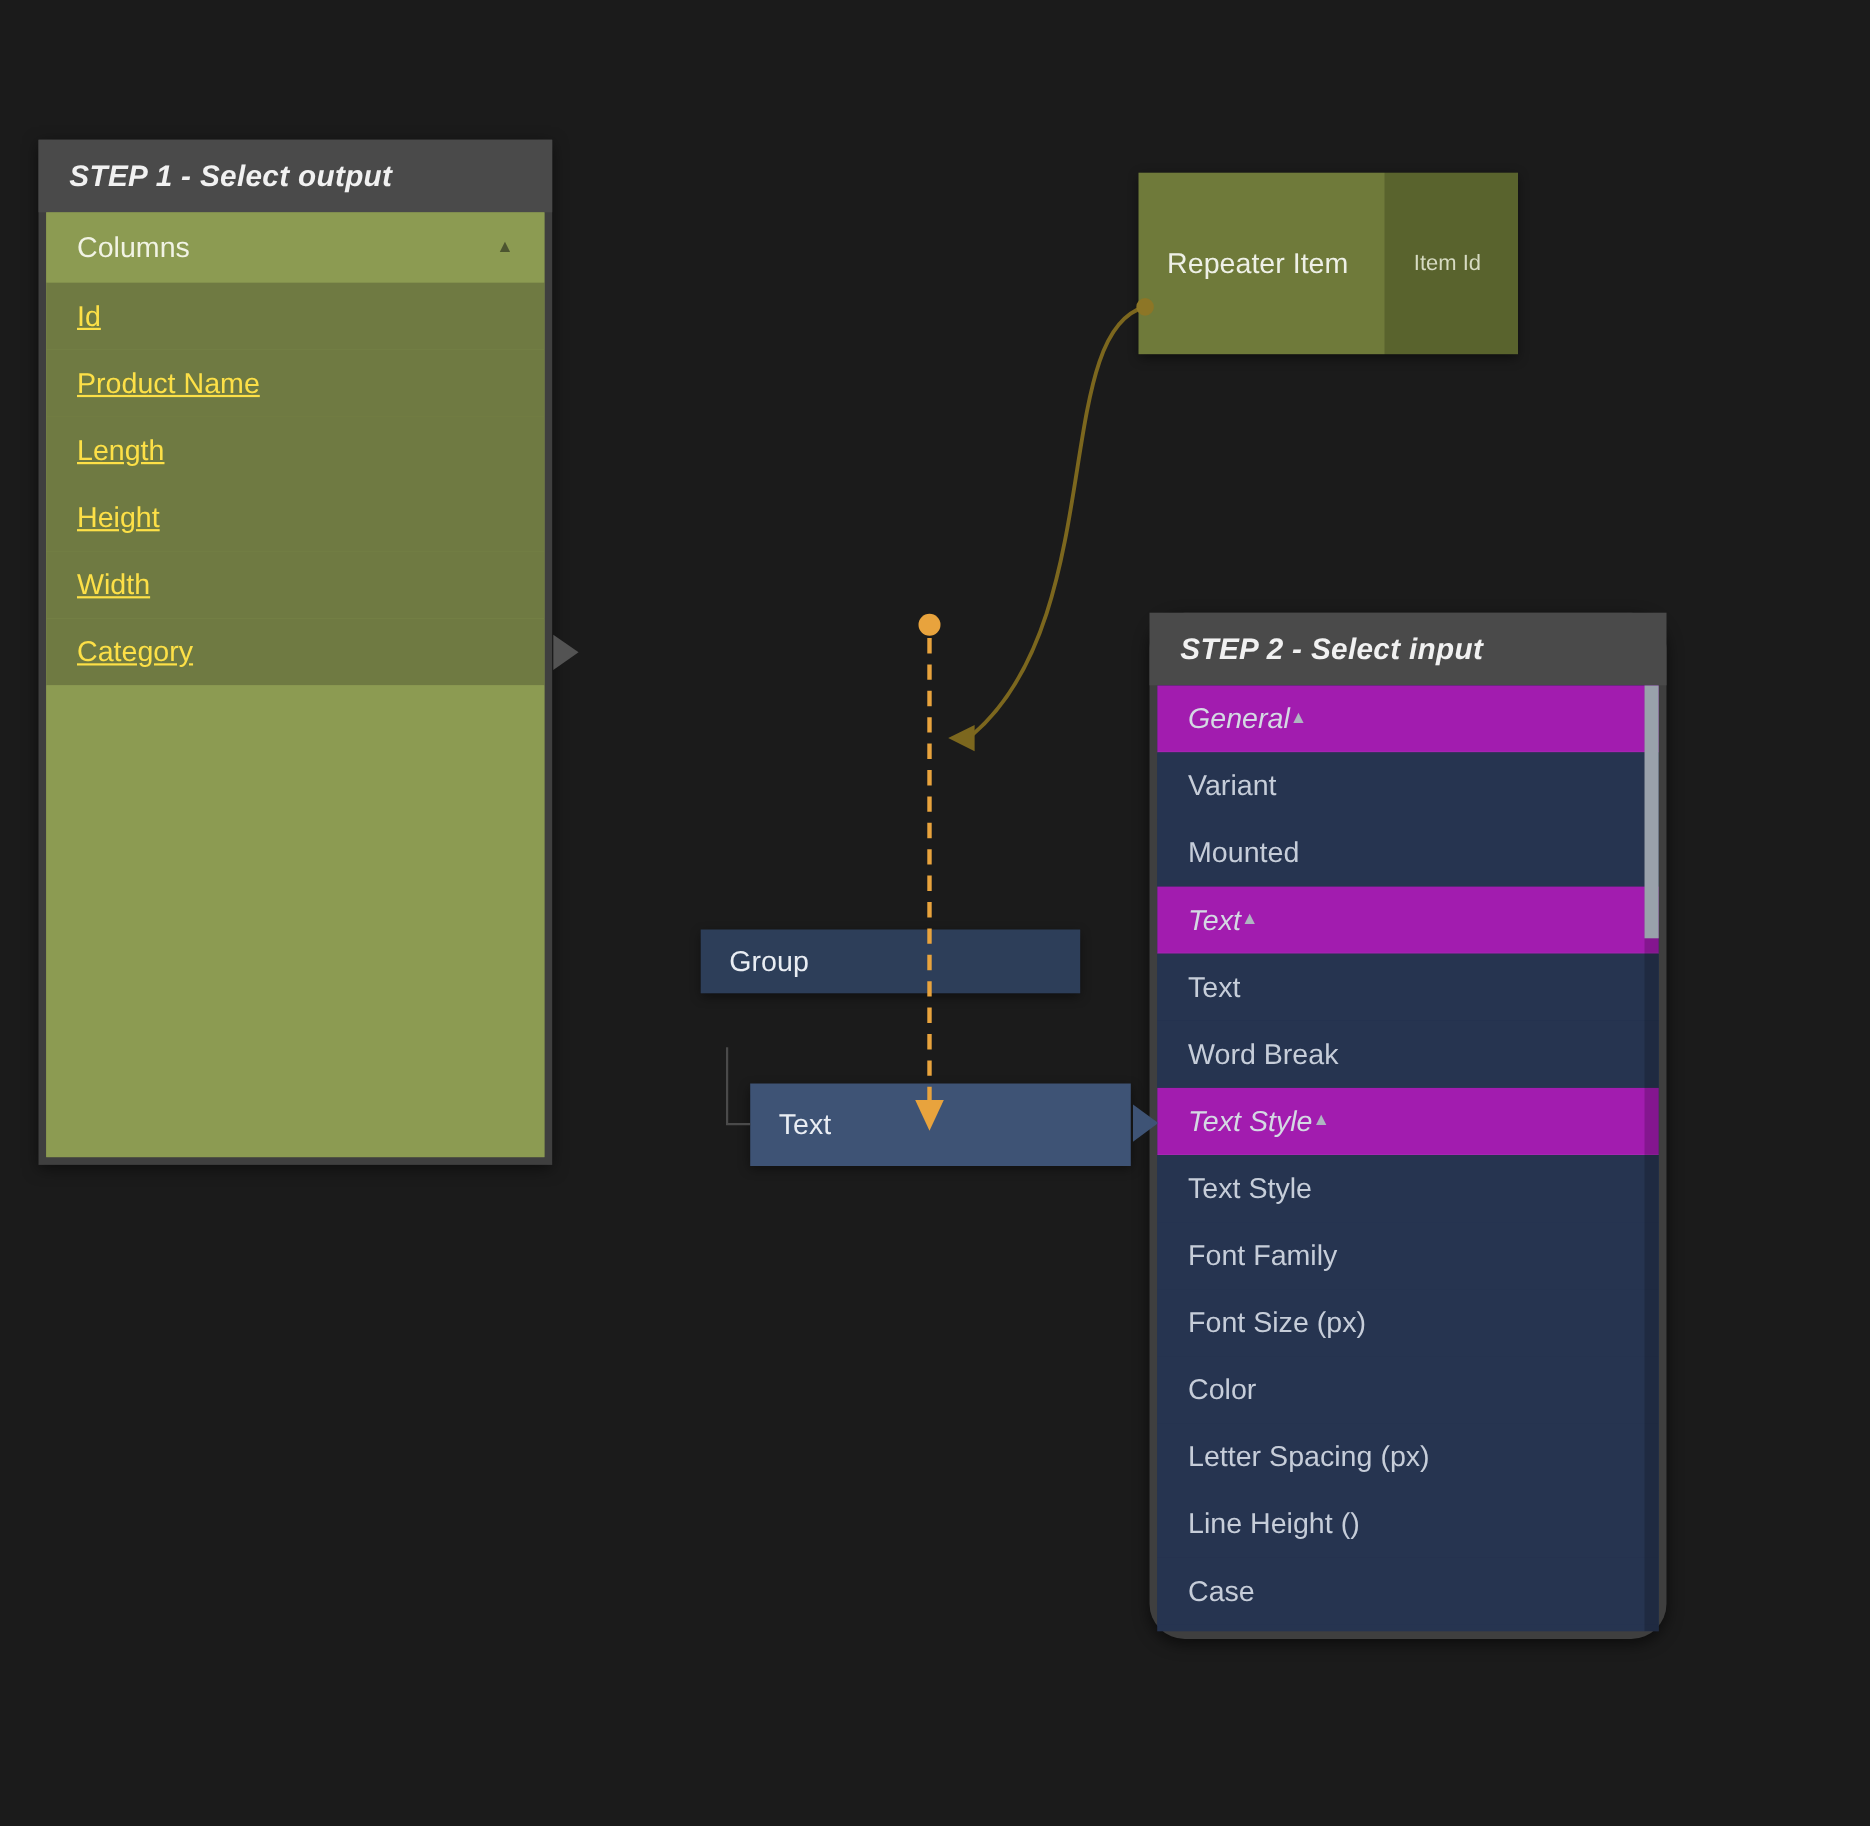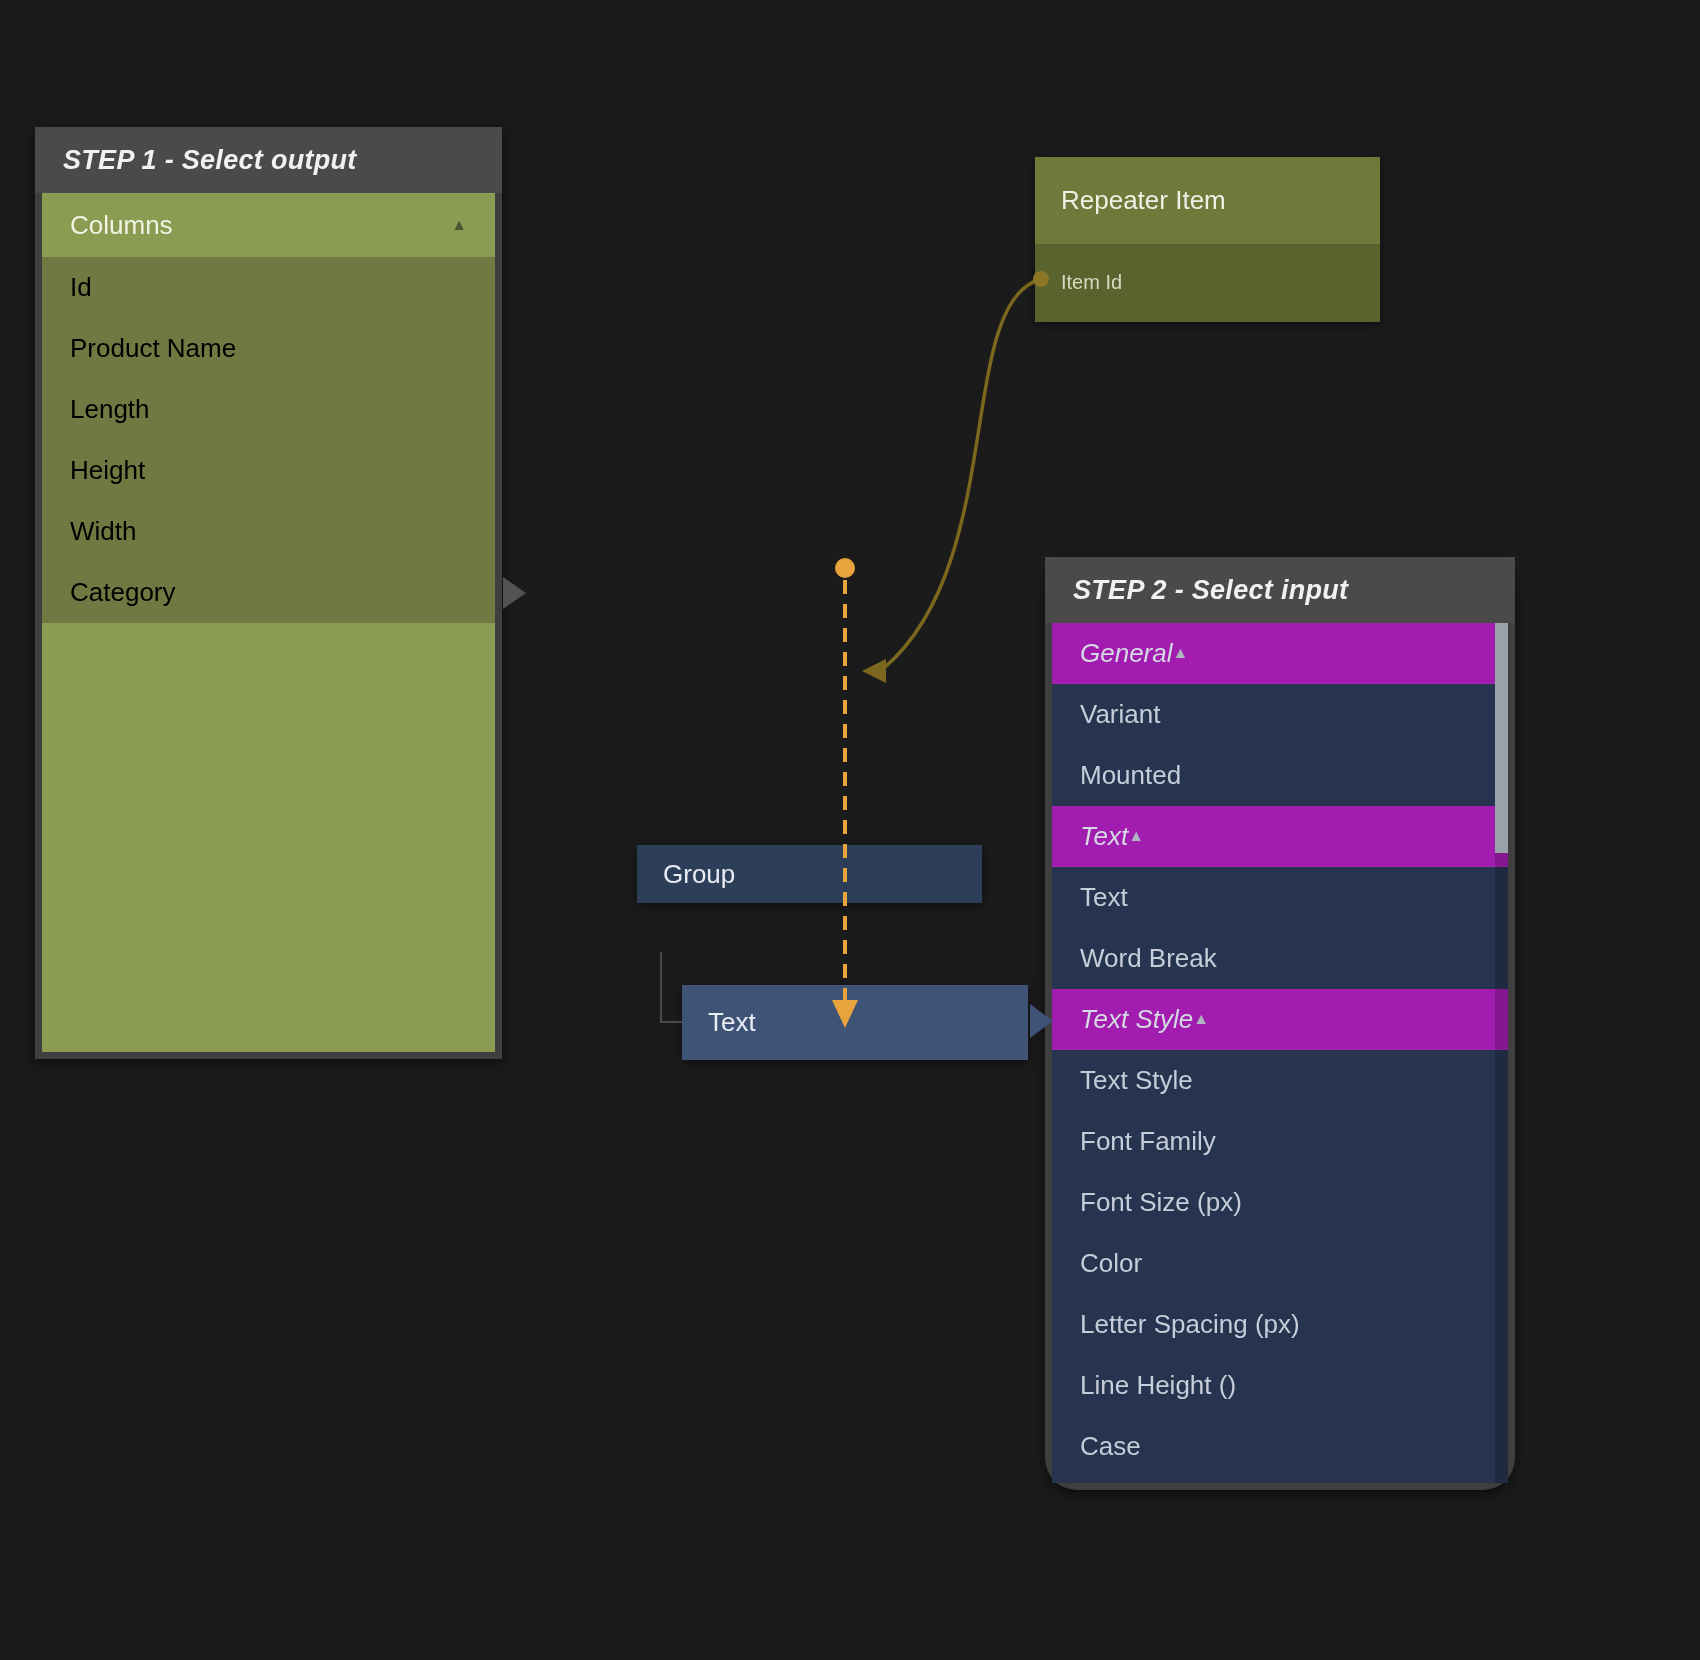--- a/index.html
+++ b/index.html
@@ -11,34 +11,34 @@
   .step-panel { position:absolute; background:#3f3f3f; box-shadow:0 4px 14px rgba(0,0,0,.55); }
   .step-header { height:66px; background:#4a4a4a; display:flex; align-items:center;
                  padding:0 28px; font-size:27px; font-weight:700; color:#f1f1f1; letter-spacing:.3px;font-style:italic; }
   .step-body { margin:0 7px 7px; height:calc(100% - 73px); display:flex; flex-direction:column;
                position:relative; overflow:hidden; }
   .g-body { background:#8c9b52; }
   .b-body { background:#263450; }
 
   .row { display:flex; align-items:center; flex:0 0 61px; padding:0 28px; font-size:26px; cursor:default; }
   .g-section { flex-basis:64px; background:#8c9b52; color:#f1f3e4; justify-content:space-between;gap:41px; }
-  .g-item    { background:#6f7a42; color:#000000; }
+  .g-item    { background:#6f7a42; color:#fde047;text-decoration:underline; }
   .g-fill    { flex:1 1 auto; background:#8c9b52; }
   .b-section { background:#a21caf; color:#d4d9e3; 
                border-bottom:1px solid rgba(255,255,255,.05);font-style:italic; }
   .b-item    { background:#263450; color:#c6cdd9;padding-left:28px; }
   .chev { font-size:16px; line-height:1; }
   .g-section .chev { color:#4c5530; }
   .b-section .chev { color:#aeb5c1; }
 
   .scroll-track { position:absolute; top:0; right:0; width:13px; height:100%; background:rgba(0,0,0,.18); }
   .scroll-thumb { position:absolute; top:0; right:0; width:13px; height:230px; background:#99a1ab; }
 
   
-  .node { position:absolute; display:flex; flex-direction:column; box-shadow:0 3px 10px rgba(0,0,0,.45); }
+  .node { position:absolute; display:flex; flex-direction:row; box-shadow:0 3px 10px rgba(0,0,0,.45); }
   .node-row { flex:1 1 auto; display:flex; align-items:center; padding:0 26px; color:#eef0e6; font-size:26px; }
 
   #sheet-row   { left:522px; top:545px; width:346px; height:167px; border:3px solid #ffffff; }
   #sheet-top   { background:#8c9b52; }
   #sheet-bottom{ background:#75813f; justify-content:flex-end; font-size:24px; color:#f3f5e9; }
 
   #repeater    { left:1035px; top:157px; width:345px; height:165px; }
   #rep-top     { background:#6f7a3a; }
   #rep-bottom  { background:#59632d; font-size:20px; color:#d7dbc2; }
 

